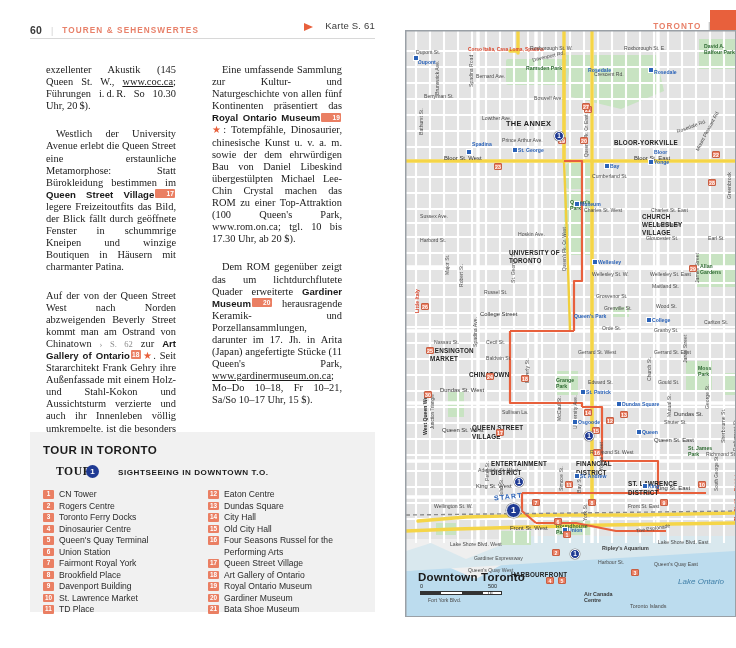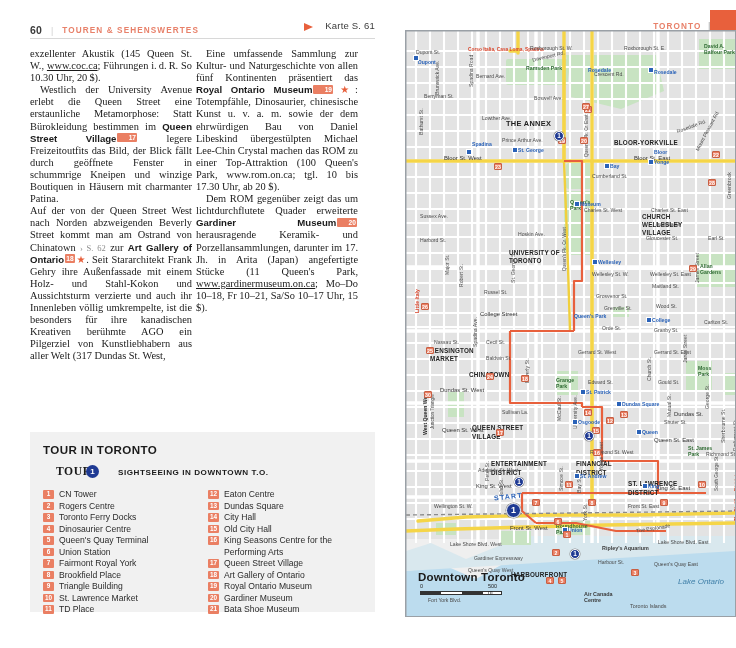--- a/index.html
+++ b/index.html
@@ -42,21 +42,21 @@
     font-family:"Liberation Sans", sans-serif;
     font-weight:normal; font-size:9.5px; color:#3b3b3b; letter-spacing:.2px;
   }
   .runrule { position:absolute; left:30px; top:38px; width:345px; height:1px; background:#d8d8d8; }
 
   .col { position:absolute; width:162px; font-size:10.4px; line-height:12.1px;
          text-align:justify; color:#1a1a1a; hyphens:auto; }
   .col-l { left:30px; top:48px; }
   .col-r { left:196px; top:48px; }
 
-  .col p { margin:0; text-indent:10px; }
+  .col p { margin:16px; text-indent:10px; }
   .col p.noind { text-indent:0; }
   .col a, .col .ul { text-decoration:underline; color:#1a1a1a; }
   .col b, .col .bold {
     font-family:"Liberation Sans", sans-serif; font-weight:bold; font-size:9.6px;
   }
   h2.sub {
     font-family:"Liberation Sans", sans-serif;
     font-weight:bold; font-size:11.4px; letter-spacing:.35px;
     margin:11px 0 3px 0; color:#1a1a1a; line-height:13.5px; text-indent:0;
   }
@@ -197,30 +197,30 @@
 
       <div class="tb-list left" id="tb-left">
           <div class="tb-item"><span class="tnum">1</span><span>CN Tower</span></div>
           <div class="tb-item"><span class="tnum">2</span><span>Rogers Centre</span></div>
           <div class="tb-item"><span class="tnum">3</span><span>Toronto Ferry Docks</span></div>
           <div class="tb-item"><span class="tnum">4</span><span>Dinosaurier Centre</span></div>
           <div class="tb-item"><span class="tnum">5</span><span>Queen's Quay Terminal</span></div>
           <div class="tb-item"><span class="tnum">6</span><span>Union Station</span></div>
           <div class="tb-item"><span class="tnum">7</span><span>Fairmont Royal York</span></div>
           <div class="tb-item"><span class="tnum">8</span><span>Brookfield Place</span></div>
-          <div class="tb-item"><span class="tnum">9</span><span>Triangle Building</span></div>
+          <div class="tb-item"><span class="tnum">9</span><span>Davenport Building</span></div>
           <div class="tb-item"><span class="tnum">10</span><span>St. Lawrence Market</span></div>
           <div class="tb-item"><span class="tnum">11</span><span>TD Place</span></div>
         </div>
       <div class="tb-list right" id="tb-right">
           <div class="tb-item"><span class="tnum">12</span><span>Eaton Centre</span></div>
           <div class="tb-item"><span class="tnum">13</span><span>Dundas Square</span></div>
           <div class="tb-item"><span class="tnum">14</span><span>City Hall</span></div>
           <div class="tb-item"><span class="tnum">15</span><span>Old City Hall</span></div>
-          <div class="tb-item"><span class="tnum">16</span><span>King Seasons Centre for the</span></div>
+          <div class="tb-item"><span class="tnum">16</span><span>Four Seasons Russel for the</span></div>
           <div class="tb-item cont"><span>Performing Arts</span></div>
           <div class="tb-item"><span class="tnum">17</span><span>Queen Street Village</span></div>
           <div class="tb-item"><span class="tnum">18</span><span>Art Gallery of Ontario</span></div>
           <div class="tb-item"><span class="tnum">19</span><span>Royal Ontario Museum</span></div>
           <div class="tb-item"><span class="tnum">20</span><span>Gardiner Museum</span></div>
           <div class="tb-item"><span class="tnum">21</span><span>Bata Shoe Museum</span></div>
         </div>
     </div>
   </div>
 

